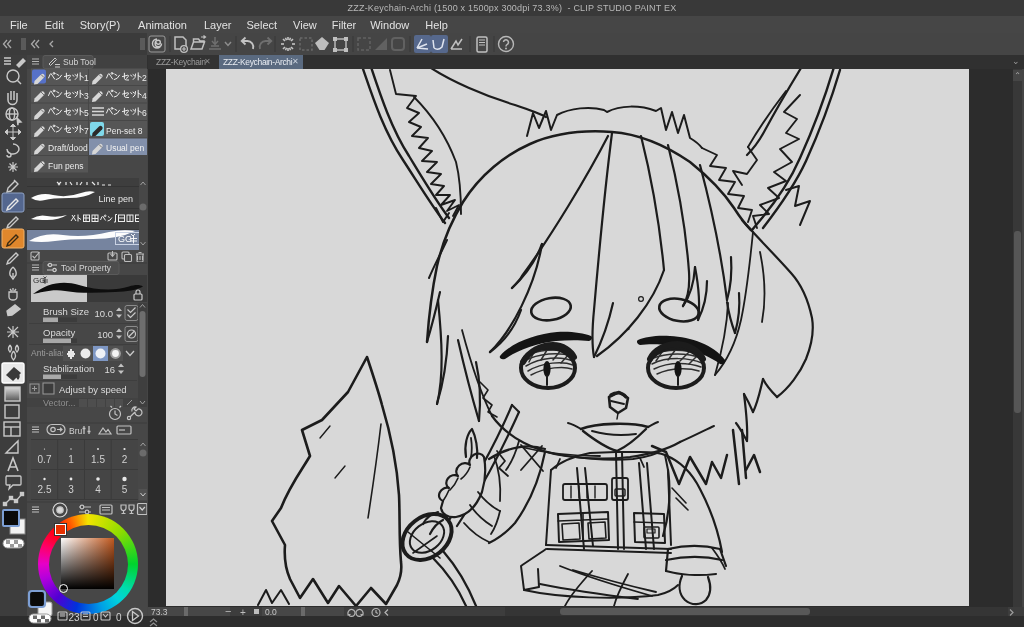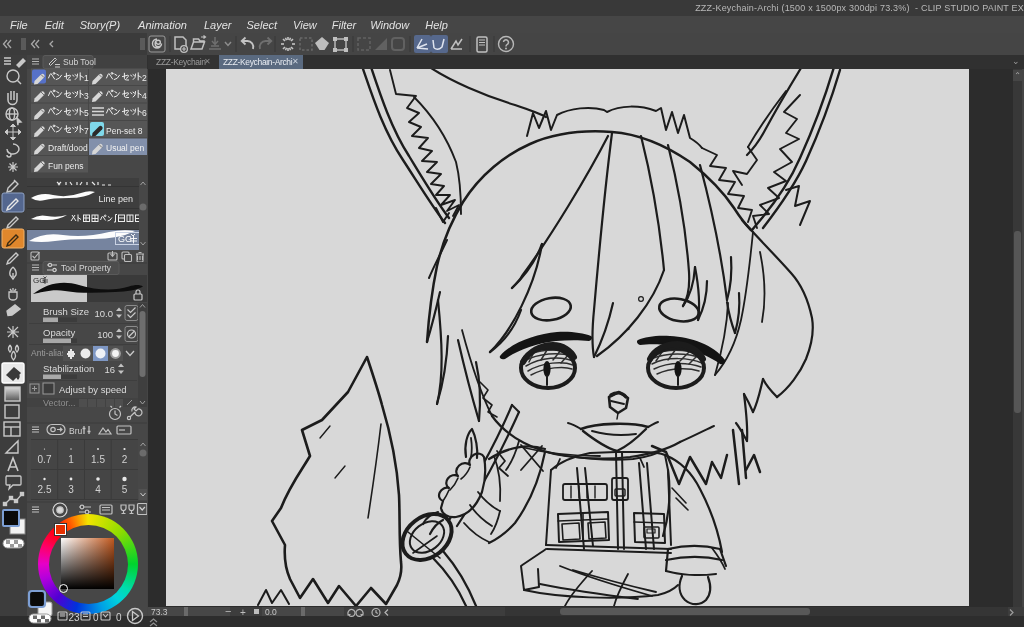--- a/index.html
+++ b/index.html
@@ -5,24 +5,24 @@
   html,body{margin:0;padding:0;background:#2d2d2d;}
   #app{position:relative;width:1024px;height:627px;overflow:hidden;
        font-family:"Liberation Sans",sans-serif;background:#454545;}
   .abs{position:absolute;}
 </style>
 </head>
 <body>
 <div id="app">
 
   <div class="abs" style="left:0;top:0;width:1024px;height:16px;background:#393939;"></div>
-  <div class="abs" style="left:0;top:3px;width:1024px;text-align:right;font-size:9px;color:#b9b9b9;letter-spacing:0.2px;">ZZZ-Keychain-Archi (1500 x 1500px 300dpi 73.3%)&nbsp; - CLIP STUDIO PAINT EX</div>
+  <div class="abs" style="left:0;top:3px;width:1024px;text-align:center;font-size:9px;color:#b9b9b9;letter-spacing:0.2px;">ZZZ-Keychain-Archi (1500 x 1500px 300dpi 73.3%)&nbsp; - CLIP STUDIO PAINT EX</div>
 
   <div class="abs" style="left:0;top:16px;width:1024px;height:17px;background:#464646;"></div>
-  <div class="abs" style="left:10px;top:19px;font-size:11px;color:#e2e2e2;font-style:italic;">
+  <div class="abs" style="left:10px;top:19px;font-size:11px;color:#e2e2e2;">
     <span style="margin-right:17px;">File</span><span style="margin-right:16px;">Edit</span><span style="margin-right:18px;">Story(P)</span><span style="margin-right:17px;">Animation</span><span style="margin-right:15px;">Layer</span><span style="margin-right:16px;">Select</span><span style="margin-right:15px;">View</span><span style="margin-right:14px;">Filter</span><span style="margin-right:16px;">Window</span><span>Help</span>
   </div>
 
   <div class="abs" style="left:147px;top:33px;width:877px;height:22px;background:#454545;border-bottom:1px solid #333;"></div>
   <div class="abs" style="left:0;top:33px;width:147px;height:22px;background:#3b3b3b;"></div>
   <svg class="abs" style="left:0;top:33px;" width="1024" height="22" viewBox="0 0 1024 22">
 
     <g stroke="#a8a8a8" stroke-width="1.3" fill="none">
       <path d="M7 7 L3.5 11 L7 15 M11 7 L7.5 11 L11 15"></path>
       <path d="M35 7 L31.5 11 L35 15 M39 7 L35.5 11 L39 15"></path>

